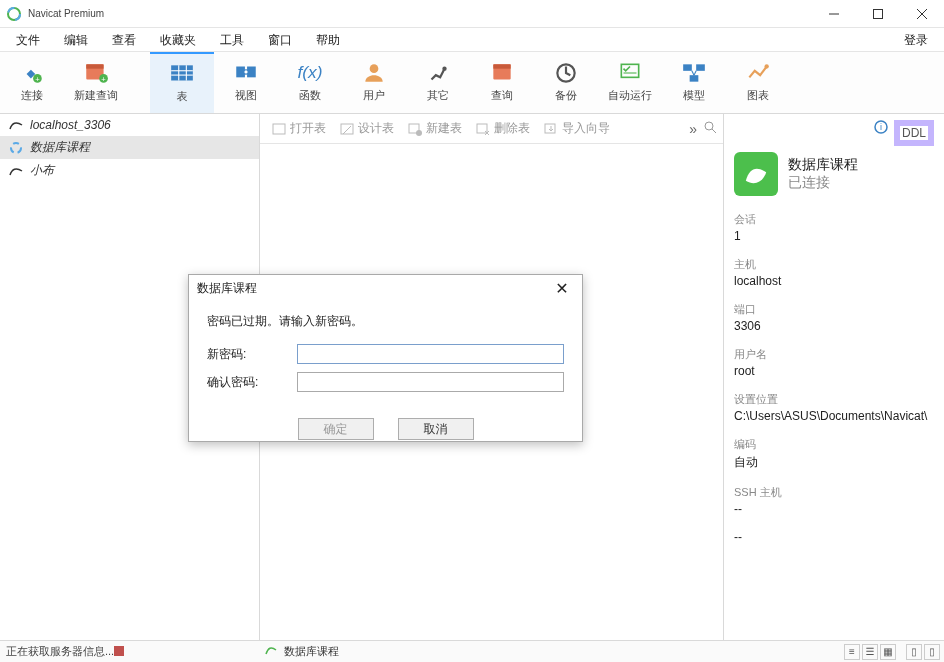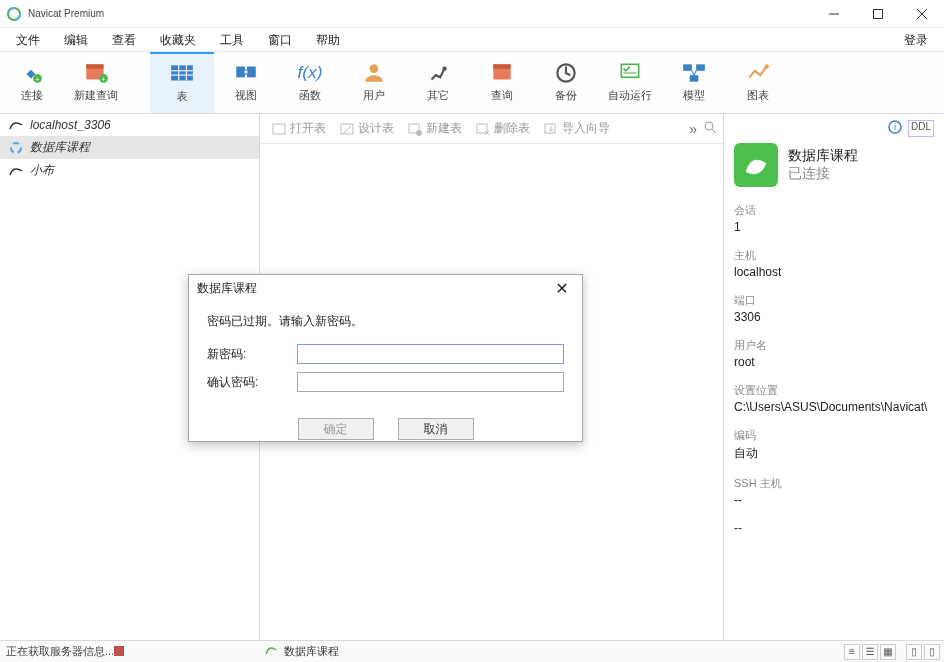--- a/index.html
+++ b/index.html
@@ -318,21 +318,21 @@
     </div>
     <div class="content"></div>
   </div>
 
   <div class="info">
     <div class="info-top-icons">
       <span><svg width="14" height="14" viewBox="0 0 14 14">
             <circle cx="7" cy="7" r="6" fill="none" stroke="#3b82c4" stroke-width="1.5"></circle>
             <text x="7" y="10" font-size="9" fill="#3b82c4" text-anchor="middle">i</text>
           </svg></span>
-      <span style="border:1px solid #c4b5fd;font-size:10px;padding:0 2px;color:#555">DDL</span>
+      <span style="border:6px solid #c4b5fd;font-size:12px;padding:0 2px;color:#555">DDL</span>
     </div>
     <div class="info-hdr">
       <div class="info-logo">
         <svg viewBox="0 0 40 40" width="34" height="34">
             <path d="M8 28c4-14 12-18 24-10-4 12-14 16-24 10z" fill="#fff"></path>
           </svg>
       </div>
       <div>
         <div class="info-title">数据库课程</div>
         <div class="info-sub">已连接</div>

